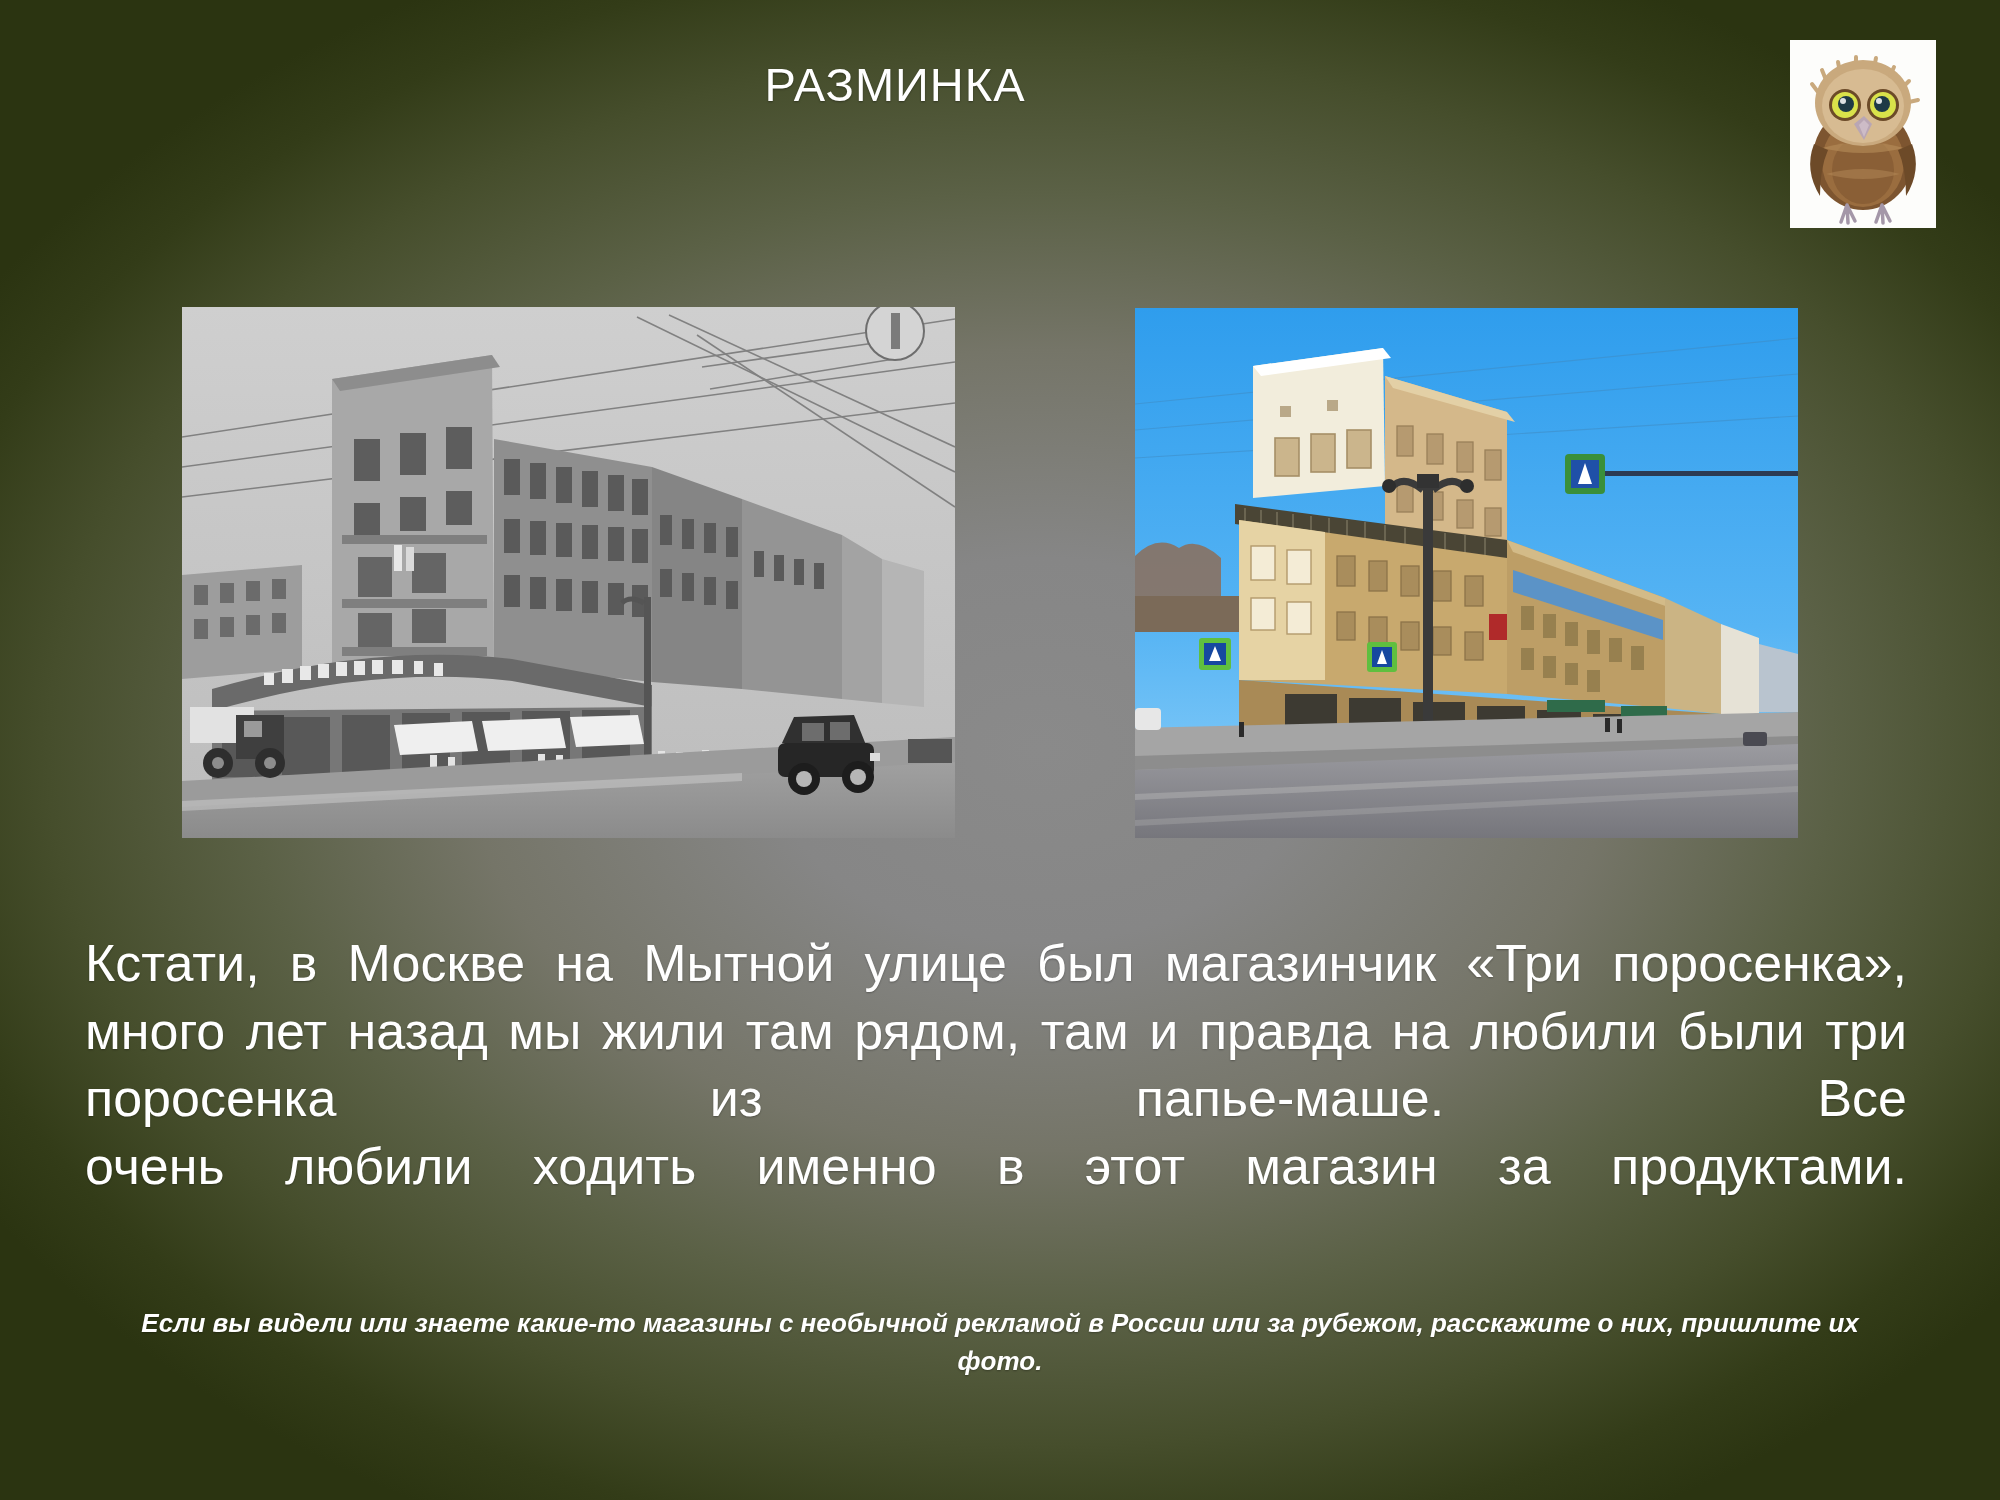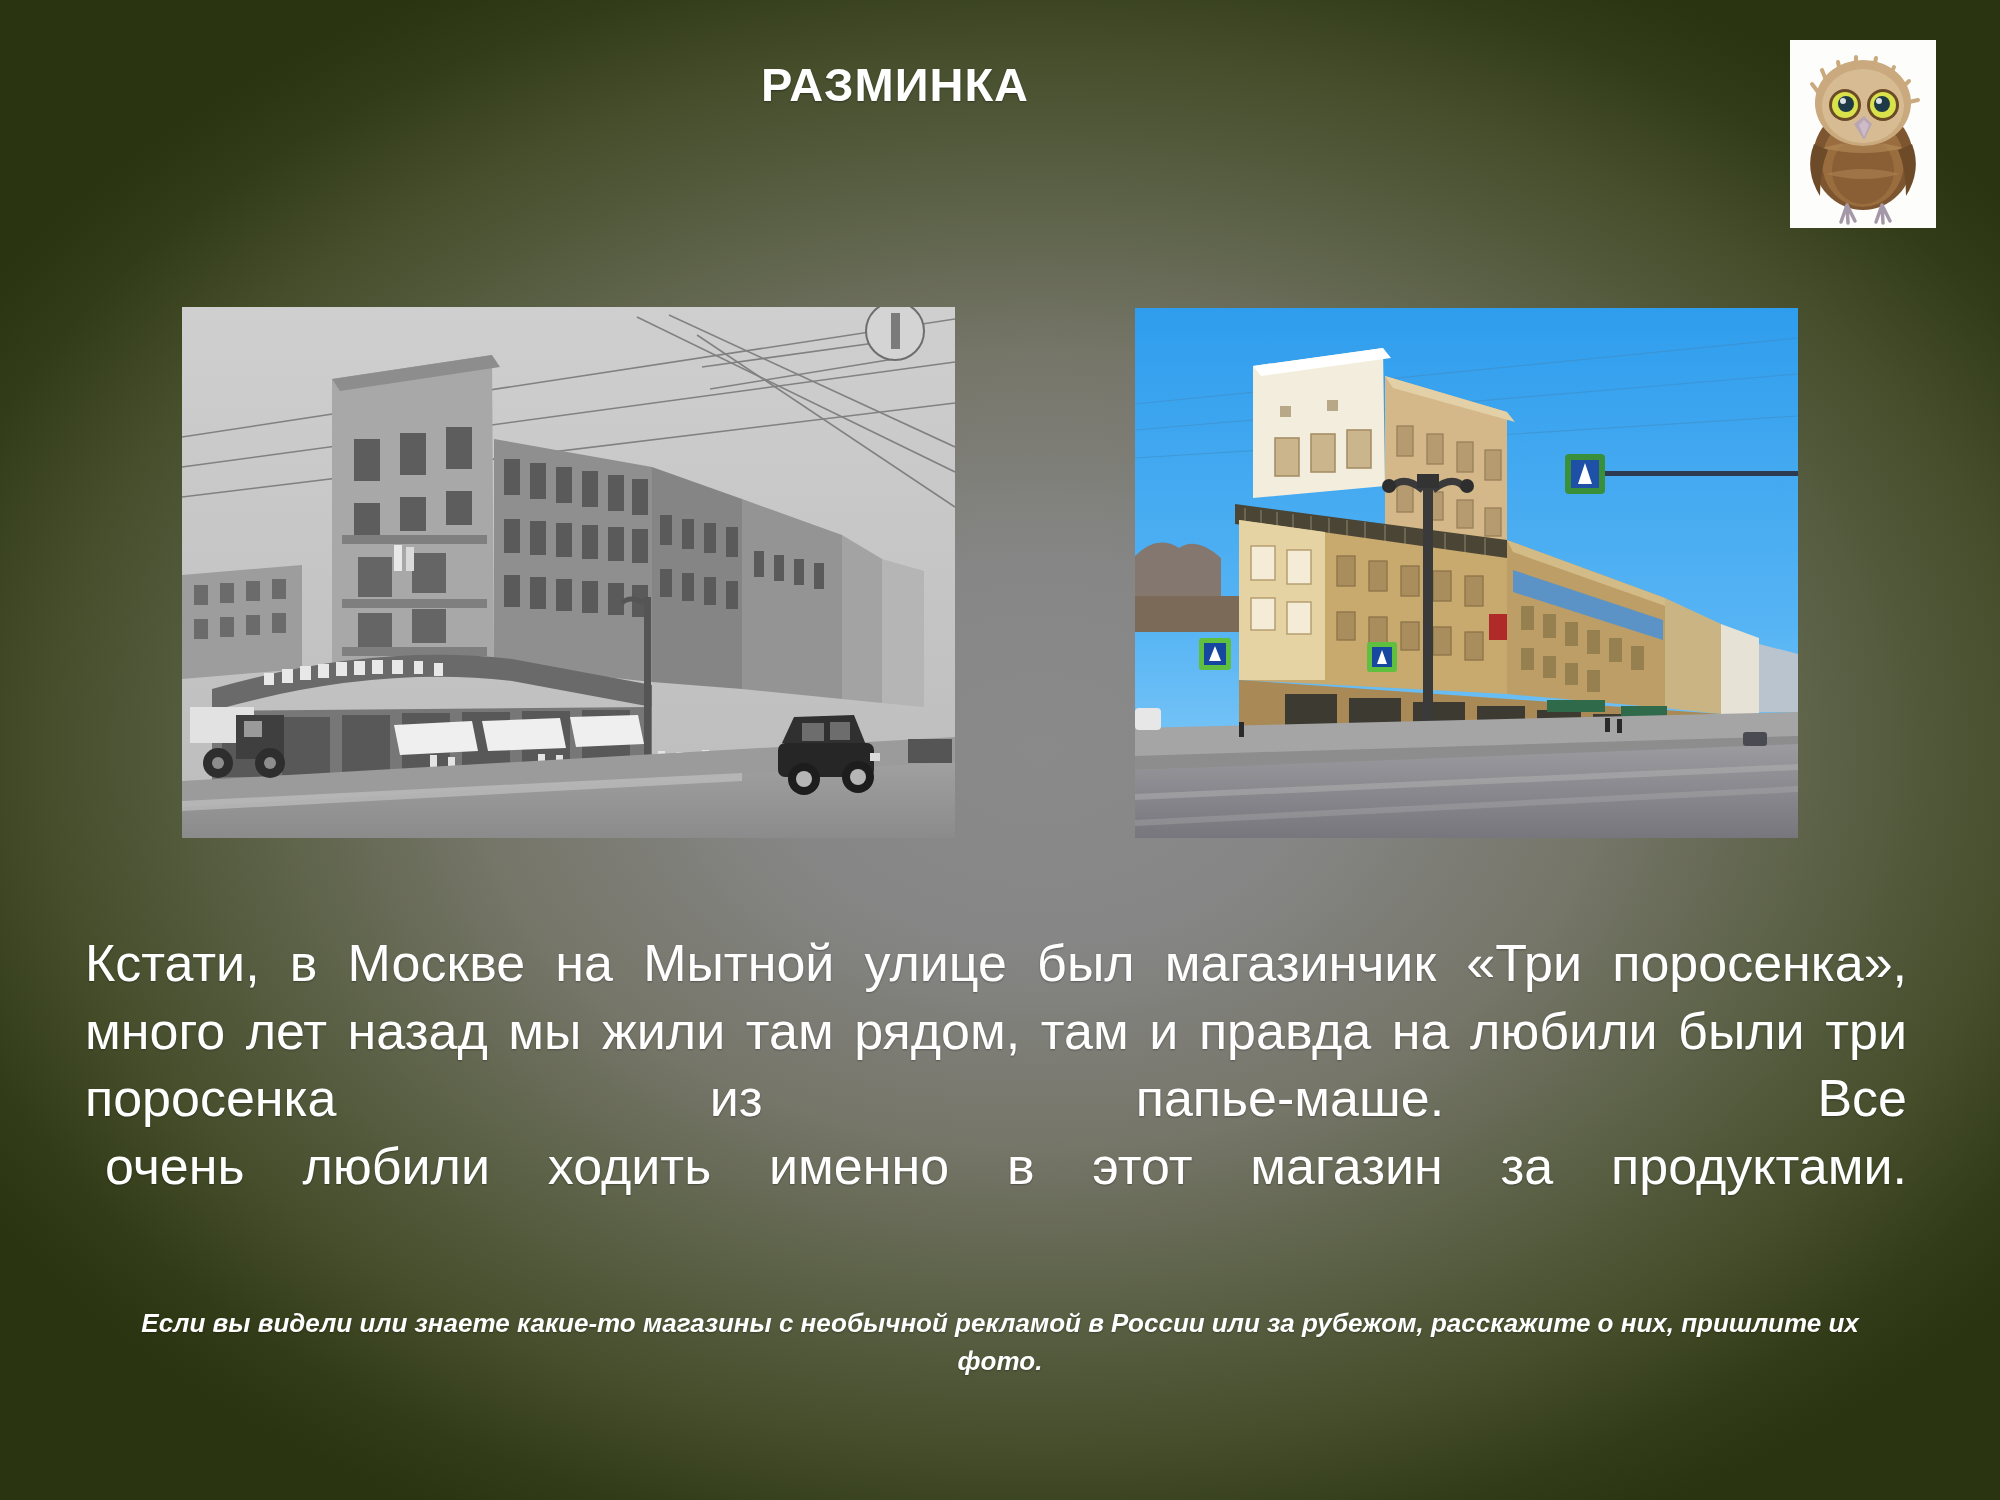--- a/index.html
+++ b/index.html
@@ -27,21 +27,21 @@
 
   
   .slide-title {
     position: absolute;
     left: 0;
     top: 58px;
     width: 1790px;
     text-align: center;
     color: #ffffff;
     font-size: 47px;
-    font-weight: bold;
+    font-weight: normal;
     letter-spacing: 1px;
     line-height: 1.15;
     text-shadow: 0 1px 2px rgba(0,0,0,.35);
   }
 
   
   .owl-card {
     position: absolute;
     left: 1790px;
     top: 40px;
@@ -81,21 +81,20 @@
     color: #ffffff;
     font-size: 52px;
     line-height: 1.30;
     text-align: justify;
     text-align-last: justify;
     text-shadow: 0 1px 2px rgba(0,0,0,.30);
   }
   .body-text .last-line {
     display: block;
     text-align: center;
-    margin-left: 20px;
   }
 
   
   .footer-text {
     position: absolute;
     left: 100px;
     top: 1305px;
     width: 1800px;
     color: #ffffff;
     font-size: 26px;

